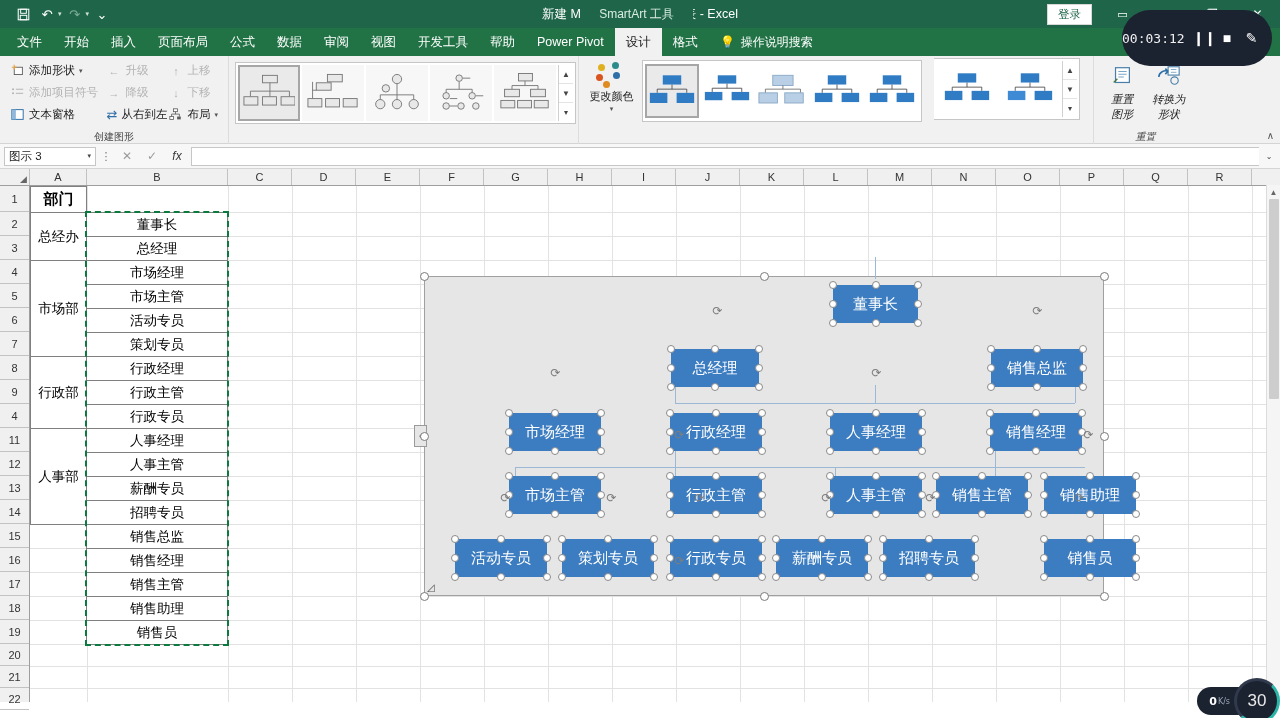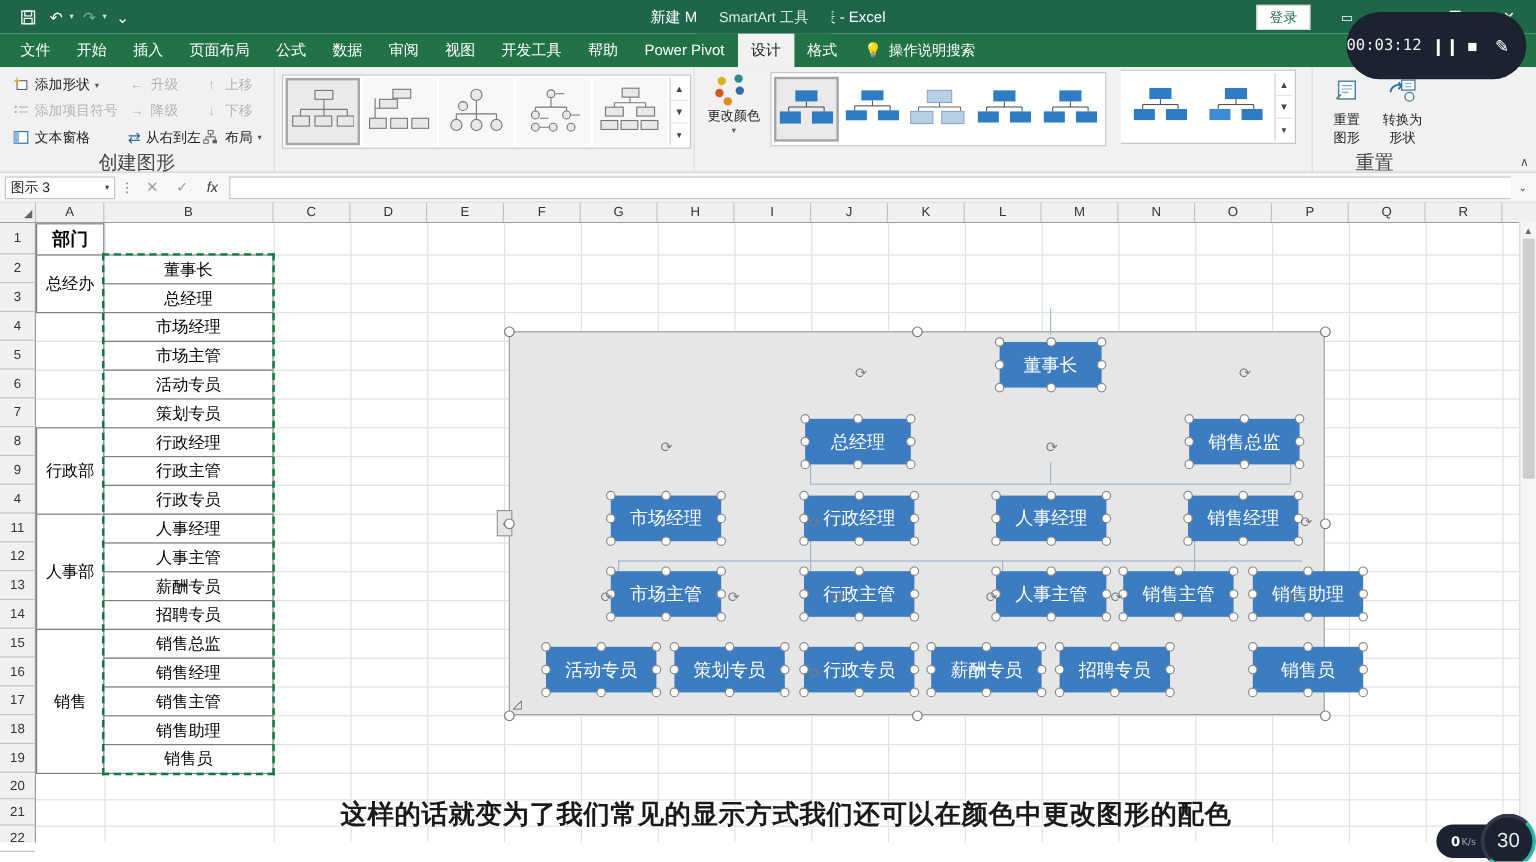--- a/index.html
+++ b/index.html
@@ -59,21 +59,21 @@
 
   
   .ribbon {
     height: 88px; background: #f1f1f1; border-bottom: 1px solid #d4d4d4;
     display: flex; position: relative;
   }
   .rgroup { position: relative; display: flex; flex-direction: column; height: 88px; }
   .rgroup + .rgroup { border-left: 1px solid #dcdcdc; }
   .rgroup-body { flex: 1; display: flex; align-items: flex-start; padding: 4px 6px 0 6px; }
   .rgroup-title {
-    height: 15px; text-align: center; font-size: 16px; color: #444;
+    height: 15px; text-align: center; font-size: 10px; color: #444;
     line-height: 15px;
   }
 
   
   .cg { width: 228px; }
   .cg-col { display: flex; flex-direction: column; gap: 1px; }
   .cg-item {
     display: flex; align-items: center; gap: 4px; height: 21px;
     font-size: 11.5px; color: #1d1d1d; padding: 0 4px; white-space: nowrap;
   }
@@ -108,21 +108,21 @@
   .colorbtn {
     width: 58px; display: flex; flex-direction: column; align-items: center;
     gap: 1px; padding-top: 4px; font-size: 11px; color: #1d1d1d;
   }
   .dots { width: 32px; height: 26px; position: relative; }
   .dots i { position: absolute; width: 7px; height: 7px; border-radius: 50%; }
   .sgal-item { width: 61px; height: 54px; display: flex; align-items: center; justify-content: center; }
   .sgal-item.sel { border: 2px solid #a6a6a6; background: #eaeaea; }
 
   
-  .rst { width: 104px; }
+  .rst { width: 104px; font-style: italic; }
   .rst-btn {
     width: 48px; display: flex; flex-direction: column; align-items: center;
     gap: 2px; padding-top: 4px; font-size: 11px; color: #1d1d1d; line-height: 13px;
     text-align: center;
   }
   .ribbon-collapse {
     position: absolute; right: 6px; bottom: 2px; font-size: 10px; color: #555;
   }
 
   
@@ -661,23 +661,23 @@
         <div class="hline" style="top:386px"></div>
       <div class="hline" style="top:410px"></div>
         <div class="hline" style="top:434px"></div>
       <div class="hline" style="top:458px"></div>
         <div class="hline" style="top:480px"></div>
       <div class="hline" style="top:502px"></div>
 
       <div class="cell hdr" style="left:0;top:0;width:57px;height:27px">部门</div>
 
       <div class="cell merged" style="left:0;top:26px;width:57px;height:49px">总经办</div>
+      <div class="cell merged" style="left:0;top:74px;width:57px;height:97px">市场部</div>
       <div class="cell merged" style="left:0;top:242px;width:57px;height:97px">人事部</div>
       <div class="cell merged" style="left:0;top:170px;width:57px;height:73px">行政部</div>
-      <div class="cell merged" style="left:0;top:338px;width:57px;height:121px">销售</div>
 
       <div class="cell" style="left:56px;top:26px;width:142px;height:25px">董事长</div>
       <div class="cell" style="left:56px;top:50px;width:142px;height:25px">总经理</div>
       <div class="cell" style="left:56px;top:74px;width:142px;height:25px">市场经理</div>
       <div class="cell" style="left:56px;top:98px;width:142px;height:25px">市场主管</div>
       <div class="cell" style="left:56px;top:122px;width:142px;height:25px">活动专员</div>
       <div class="cell" style="left:56px;top:146px;width:142px;height:25px">策划专员</div>
       <div class="cell" style="left:56px;top:170px;width:142px;height:25px">行政经理</div>
       <div class="cell" style="left:56px;top:194px;width:142px;height:25px">行政主管</div>
       <div class="cell" style="left:56px;top:218px;width:142px;height:25px">行政专员</div>
@@ -804,21 +804,20 @@
         <div class="rot" style="left:657px;top:152px">⟳</div>
         <div class="rot" style="left:74px;top:215px">⟳</div>
         <div class="rot" style="left:180px;top:215px">⟳</div>
         <div class="rot" style="left:268px;top:215px">⟳</div>
         <div class="rot" style="left:395px;top:215px">⟳</div>
         <div class="rot" style="left:499px;top:215px">⟳</div>
         <div class="rot" style="left:648px;top:215px">⟳</div>
         <div class="rot" style="left:248px;top:278px">⟳</div>
       </div>
 
-      <div class="caption">这样的话就变为了我们常见的显示方式我们还可以在颜色中更改图形的配色</div>
     </div>
   </div>
 </div>
 
 <div class="vscroll">
   <div class="vs-arrow">▲</div>
   <div class="vs-thumb"></div>
 </div>
 
 <div class="rec-overlay">

